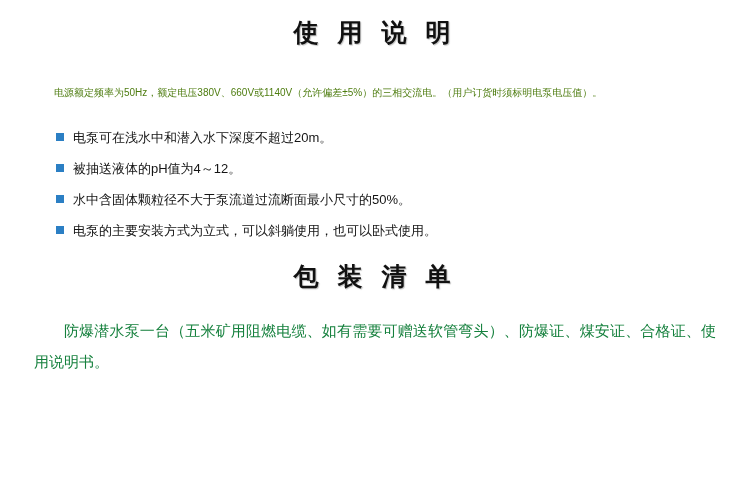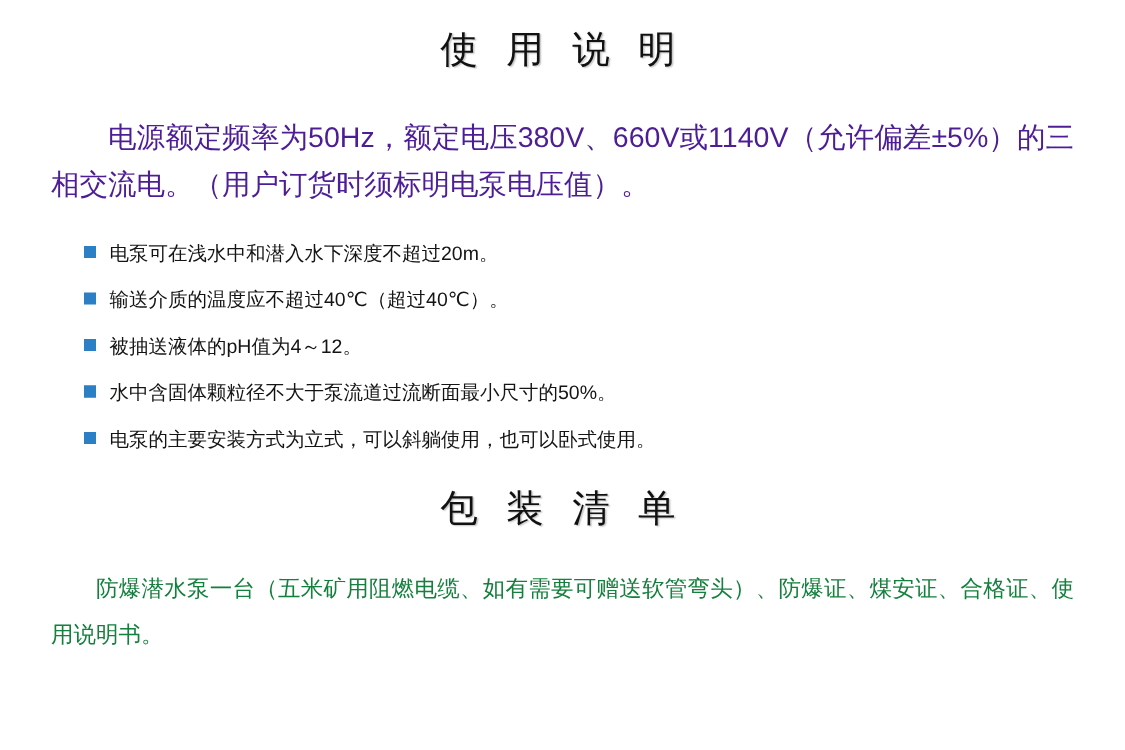--- a/index.html
+++ b/index.html
@@ -16,37 +16,37 @@
   }
   .page {
     position: relative;
     width: 750px;
     height: 500px;
     box-sizing: border-box;
   }
   .section-title {
     text-align: center;
     font-size: 25px;
-    font-weight: normal;
+    font-weight: bold;
     letter-spacing: 6px;
     color: #111111;
     text-shadow: 1px 1px 1px rgba(120,120,120,0.45);
   }
   #title-usage {
     padding-top: 16px;
   }
   #title-packing {
     padding-top: 14px;
   }
   .intro {
     margin: 28px 34px 0 34px;
-    font-size: 19px;
+    font-size: 10px;
     line-height: 31px;
     text-indent: 2em;
-    color: #4c1d95;
+    color: #4d7c0f;
     text-align: justify;
   }
   .bullet-list {
     list-style: none;
     margin: 14px 0 0 0;
     padding: 0 34px 0 56px;
   }
   .bullet-item {
     position: relative;
     font-size: 13px;
@@ -81,21 +81,20 @@
 
   <p class="intro">电源额定频率为50Hz，额定电压380V、660V或1140V（允许偏差±5%）的三相交流电。（用户订货时须标明电泵电压值）。</p>
 
   <ul class="bullet-list">
     <li class="bullet-item">
       <span class="bullet-marker"></span>
       <span>电泵可在浅水中和潜入水下深度不超过20m。</span>
     </li>
     <li class="bullet-item">
       <span class="bullet-marker"></span>
-      <span>输送介质的温度应不超过40℃（超过40℃）。</span>
     </li>
     <li class="bullet-item">
       <span class="bullet-marker"></span>
       <span>被抽送液体的pH值为4～12。</span>
     </li>
     <li class="bullet-item">
       <span class="bullet-marker"></span>
     </li>
     <li class="bullet-item">
       <span class="bullet-marker"></span>

